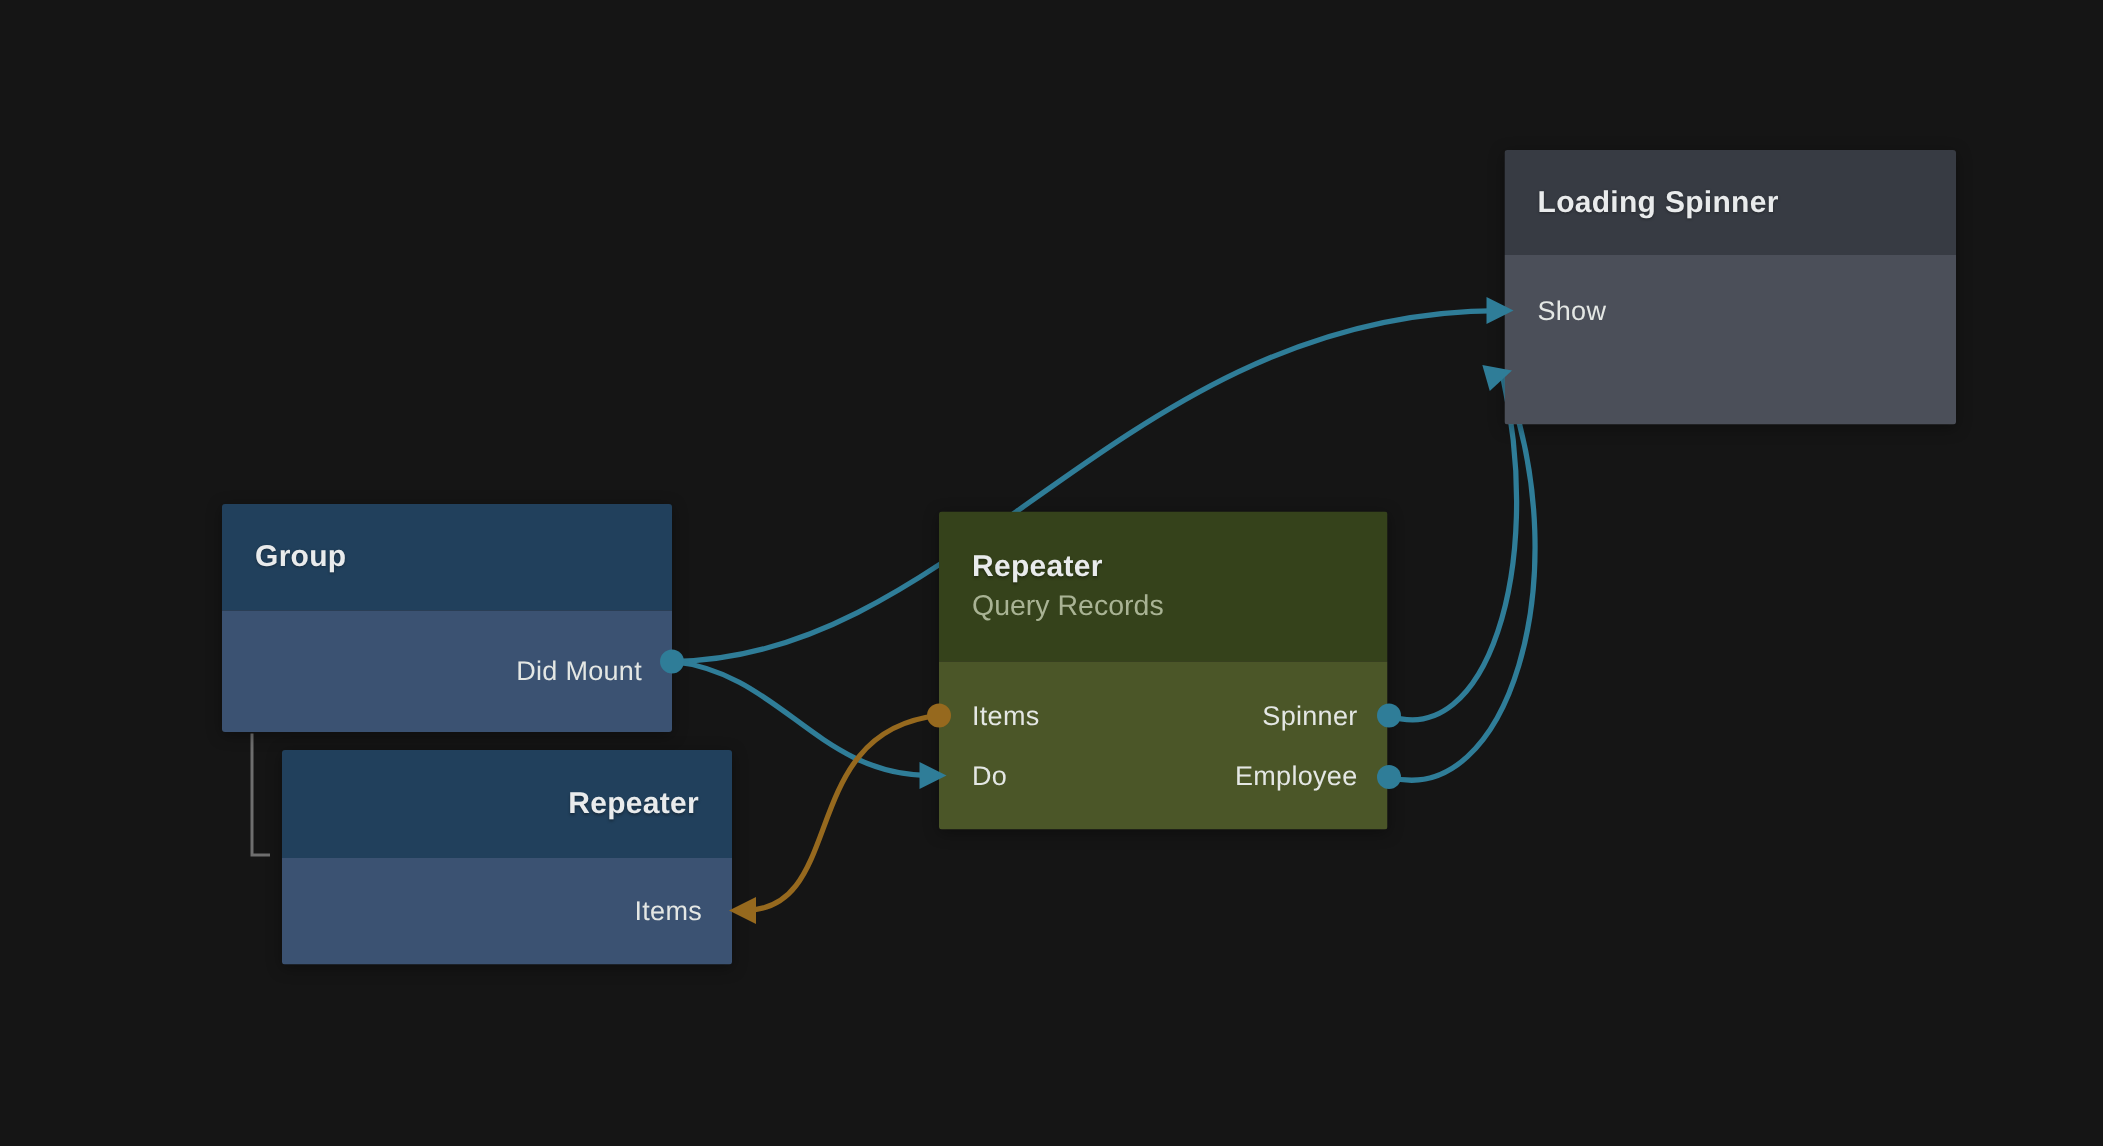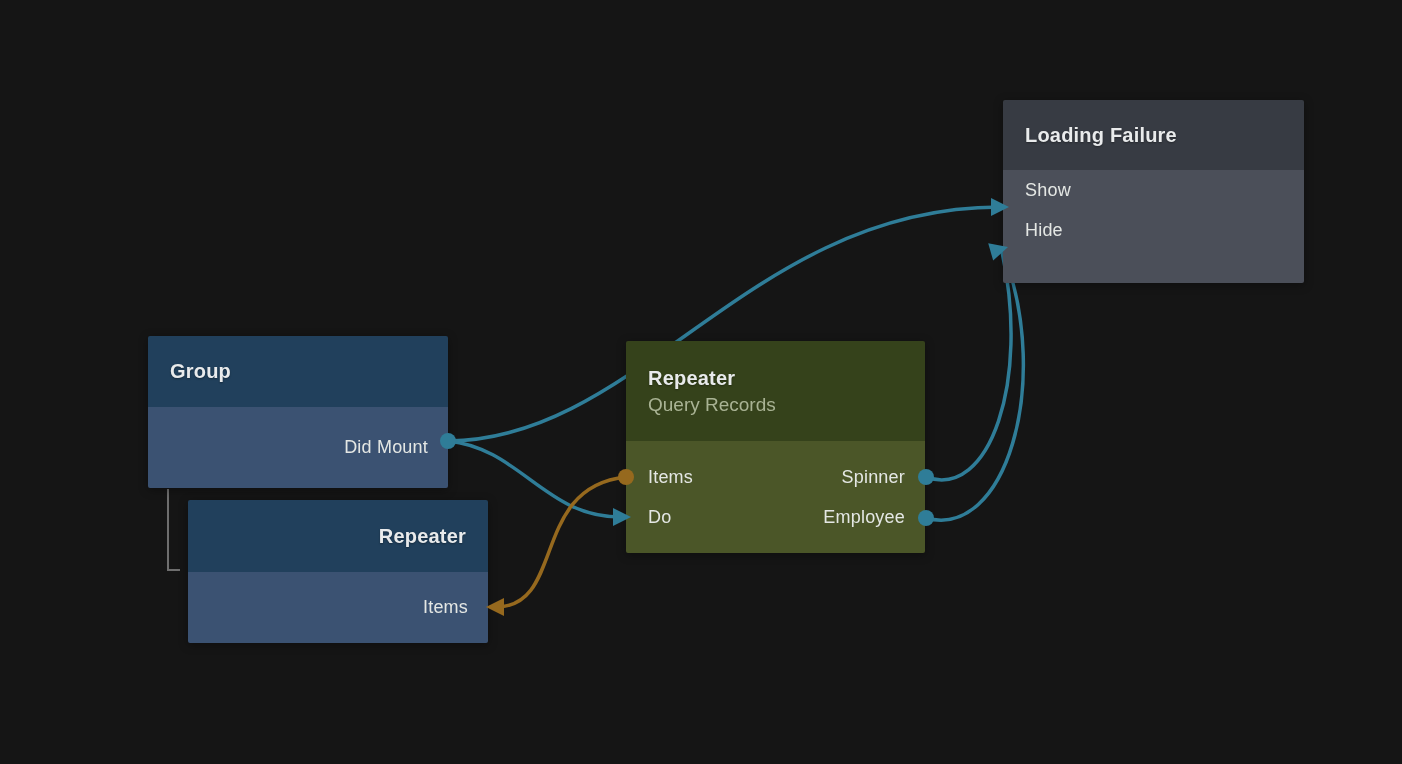--- a/index.html
+++ b/index.html
@@ -35,21 +35,21 @@
   .single-port{
     display:flex;align-items:center;height:100%;
     padding:0 20px;box-sizing:border-box;
   }
   .single-port.right{justify-content:flex-end;}
   .port-label{
     font-size:18px;color:var(--label,#e4e7e4);
     letter-spacing:.2px;white-space:nowrap;
   }
   .port-rows{display:flex;flex-direction:column;padding:16px 0 0 0;}
-  .port-rows.spinner{padding-top:0;}
+  .port-rows.spinner{padding-top:17px;}
   .port-row{
     display:flex;justify-content:space-between;align-items:center;
     height:40px;padding:0 20px 0 22px;box-sizing:border-box;
   }
   
   .theme-blue  .node-header{background:var(--blue-header,#21405c);}
   .theme-blue  .node-body  {background:var(--blue-body,#3b5272);}
   .theme-green .node-header{background:var(--green-header,#35421b);}
   .theme-green .node-body  {background:var(--green-body,#4b5628);}
   .theme-gray  .node-header{background:var(--gray-header,#373b43);}
@@ -111,29 +111,26 @@
         <div class="port-row">
           <span class="port-label">Do</span>
           <span class="port-label">Employee</span>
         </div>
       </div>
     </div>
   </div>
 
   <div class="node theme-gray" style="left:1003px;top:100px;width:301px;">
     <div class="node-header" style="height:70px;">
-      <div class="node-title">Loading Failure</div>
+      <div class="node-title">Loading Spinner</div>
     </div>
     <div class="node-body" style="height:113px;">
       <div class="port-rows spinner">
         <div class="port-row">
           <span class="port-label">Show</span>
-        </div>
-        <div class="port-row">
-          <span class="port-label">Hide</span>
         </div>
       </div>
     </div>
   </div>
 
   <svg class="layer ports">
     <circle class="dot-teal" cx="448" cy="441" r="8"></circle>
     <circle class="dot-orange" cx="626" cy="477" r="8"></circle>
     <circle class="dot-teal" cx="926" cy="477" r="8"></circle>
     <circle class="dot-teal" cx="926" cy="518" r="8"></circle>

